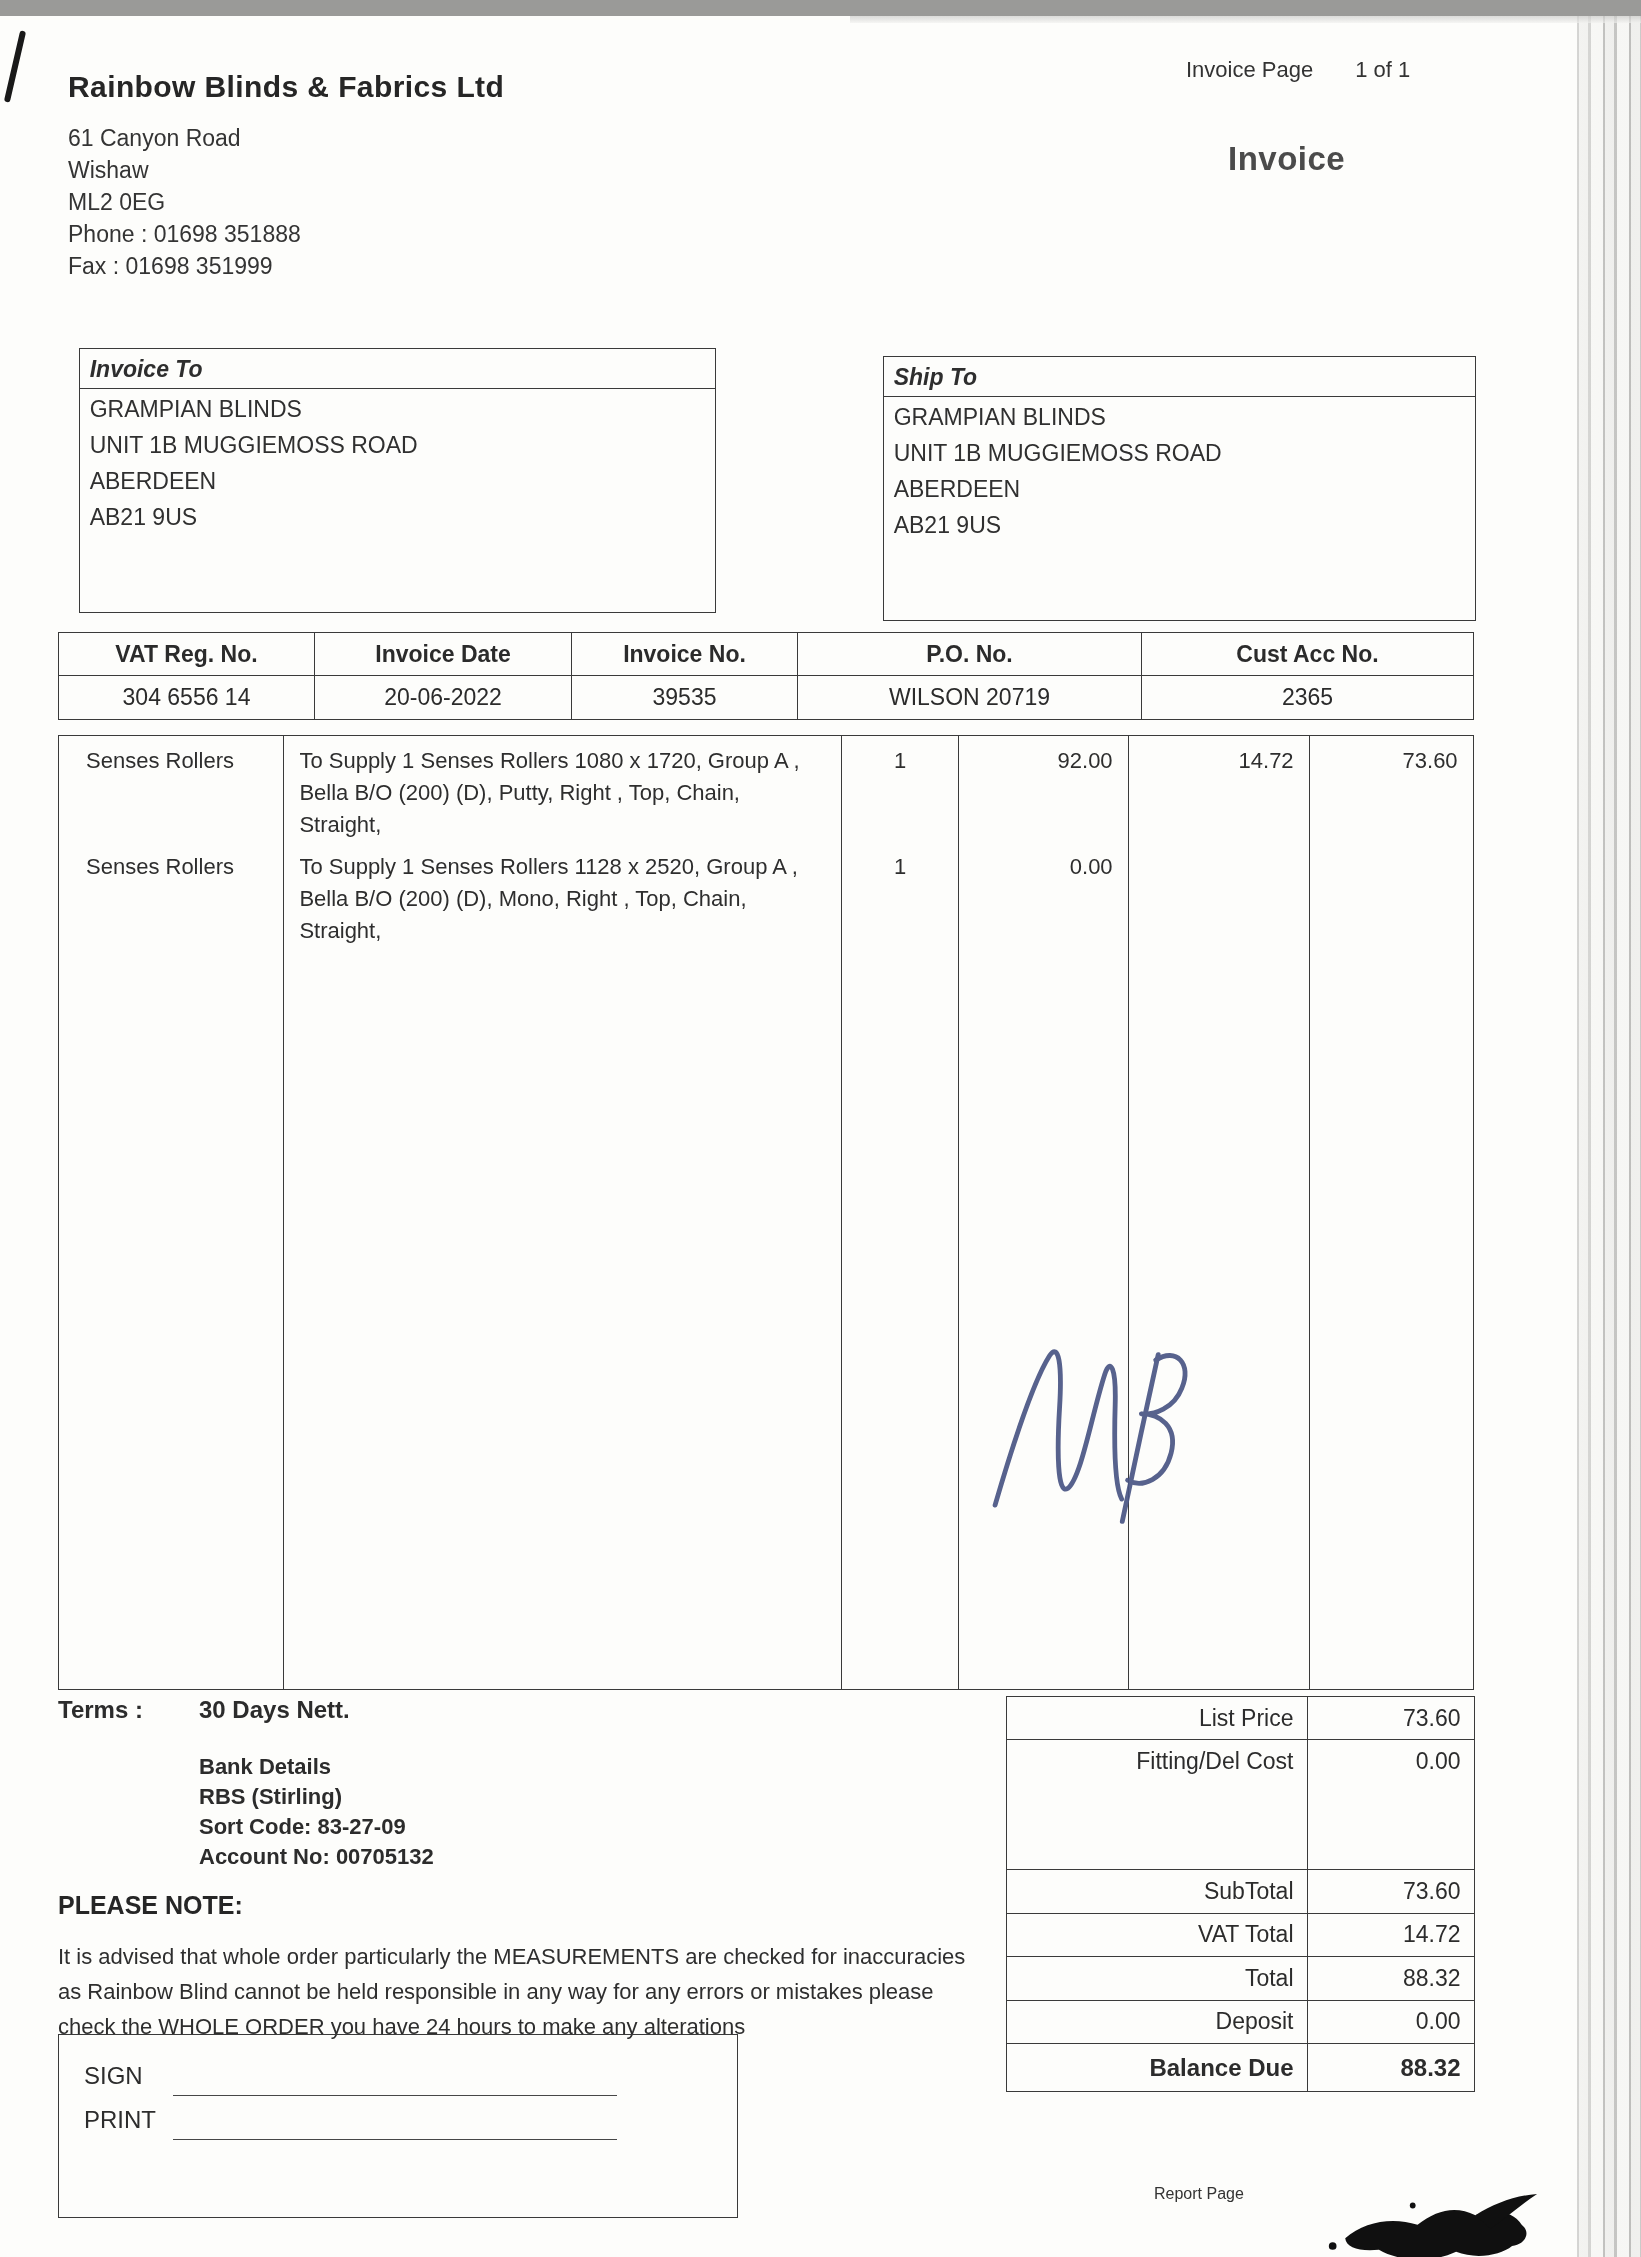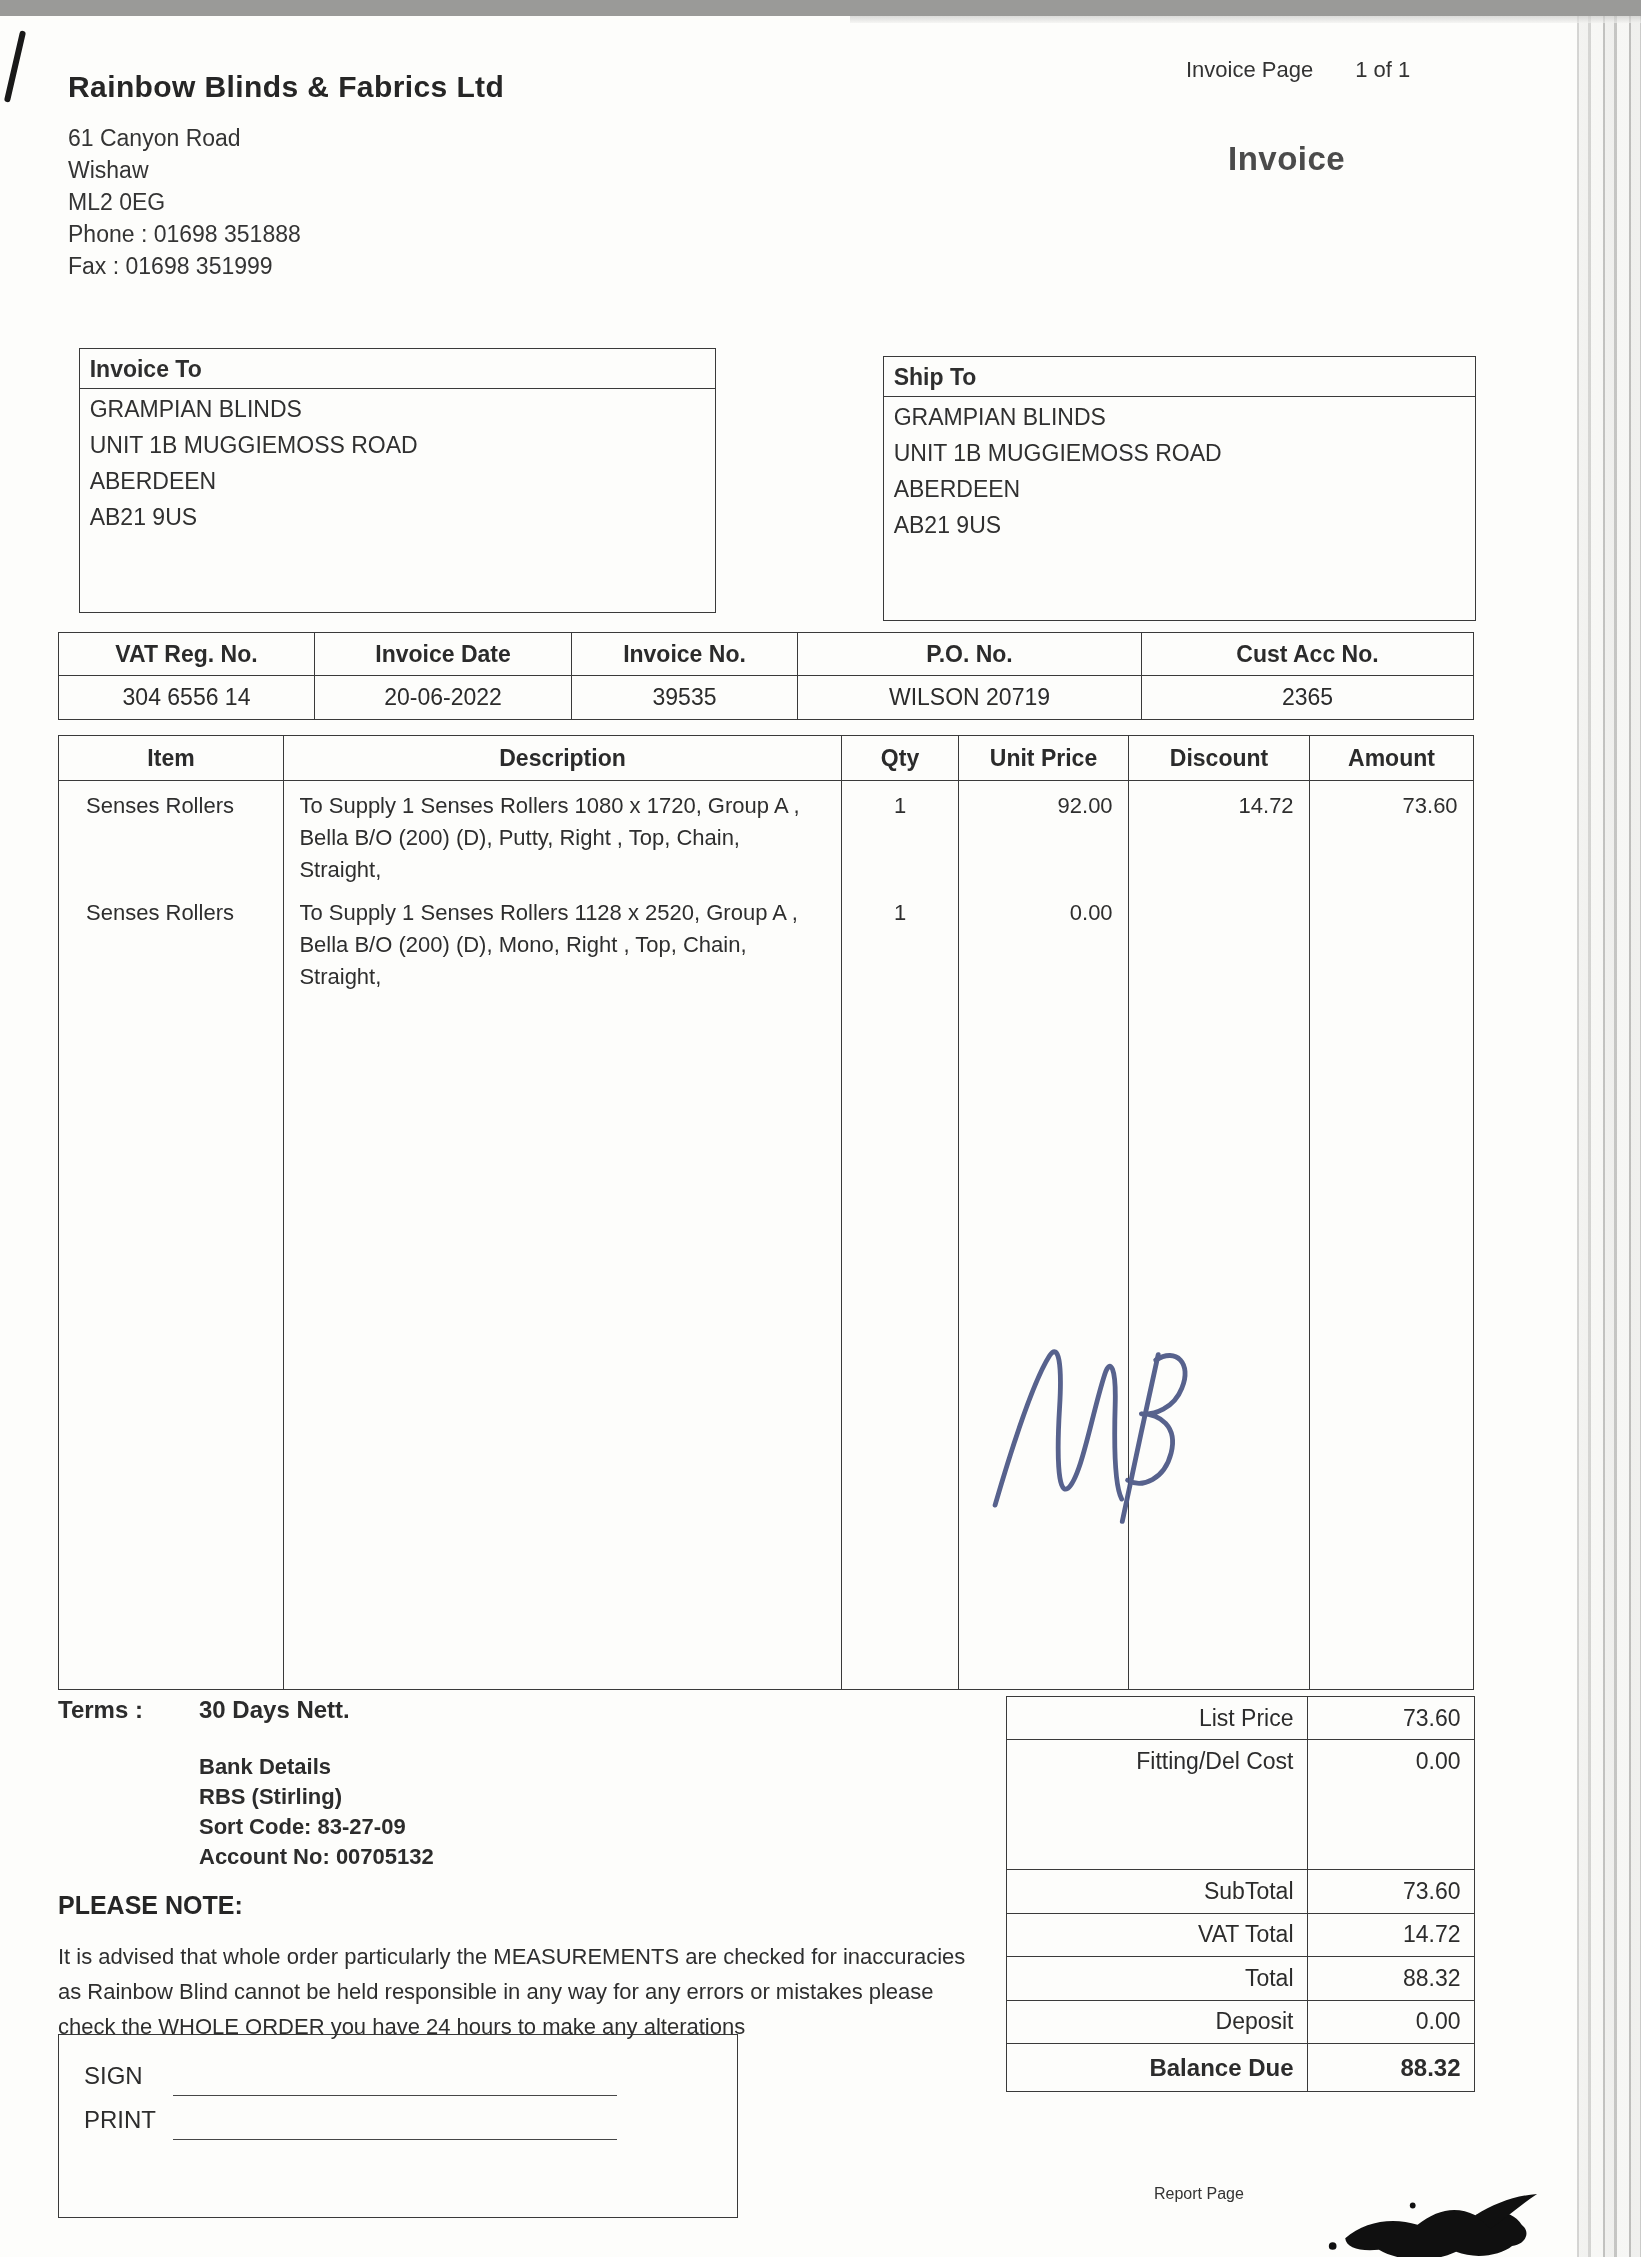--- a/index.html
+++ b/index.html
@@ -23,21 +23,21 @@
     background:#191919;transform:rotate(13deg);border-radius:2.9px;}
   
   .company{position:absolute;left:68px;top:54px;font-size:30px;font-weight:bold;color:#262626;letter-spacing:0.4px;}
   .addr{position:absolute;left:68px;top:106px;font-size:23px;line-height:32px;color:#343434;}
   .page-info{position:absolute;left:1186px;top:41px;font-size:22px;color:#333;display:flex;gap:42px;}
   .doc-title{position:absolute;left:1228px;top:124px;font-size:33px;font-weight:bold;color:#4b4b4b;letter-spacing:0.5px;}
   
   .box{position:absolute;border:1.9px solid #3a3a3a;background:transparent;}
   .invoice-to{left:79px;top:332px;width:635px;height:263px;}
   .ship-to{left:883px;top:340px;width:591px;height:263px;}
-  .box-label{font-weight:bold;font-size:23px;color:#2e2e2e;padding:6.8px 9.7px 4.8px;border-bottom:1.9px solid #3a3a3a;}
+  .box-label{font-weight:bold;font-size:23px;color:#2e2e2e;padding:6.8px 9.7px 4.8px;border-bottom:1.9px solid #3a3a3a;font-style:italic;}
   .box-lines{padding:2.9px 9.7px;font-size:23px;line-height:36px;color:#303030;}
   
   .info-table{position:absolute;left:58px;top:616px;width:1414px;border:1.9px solid #3a3a3a;
     display:grid;grid-template-columns:256px 257px 226px 344px 1fr;font-size:23px;}
   .info-table > div{border-right:1.9px solid #3a3a3a;text-align:center;padding:7.7px 3.9px;}
   .info-table > div:nth-child(5n){border-right:none;}
   .info-h{font-weight:bold;border-bottom:1.9px solid #3a3a3a;}
   
   .items{position:absolute;left:58px;top:719px;width:1414px;height:953px;border:1.9px solid #3a3a3a;
     display:flex;flex-direction:column;}
@@ -131,28 +131,20 @@
     <div class="info-h">P.O. No.</div>
     <div class="info-h">Cust Acc No.</div>
     <div class="info-v">304 6556 14</div>
     <div class="info-v">20-06-2022</div>
     <div class="info-v">39535</div>
     <div class="info-v">WILSON 20719</div>
     <div class="info-v">2365</div>
   </div>
 
   <div class="items">
-    <div class="irow ihead">
-      <div>Item</div>
-      <div>Description</div>
-      <div>Qty</div>
-      <div>Unit Price</div>
-      <div>Discount</div>
-      <div>Amount</div>
-    </div>
     <div class="irow ibody">
       <div class="item-cell">Senses Rollers</div>
       <div class="desc-cell">To Supply 1 Senses Rollers  1080 x 1720, Group A , Bella B/O (200) (D), Putty, Right , Top, Chain, Straight,</div>
       <div class="qty-cell">1</div>
       <div class="num">92.00</div>
       <div class="num">14.72</div>
       <div class="num">73.60</div>
     </div>
     <div class="irow ibody">
       <div class="item-cell">Senses Rollers</div>

